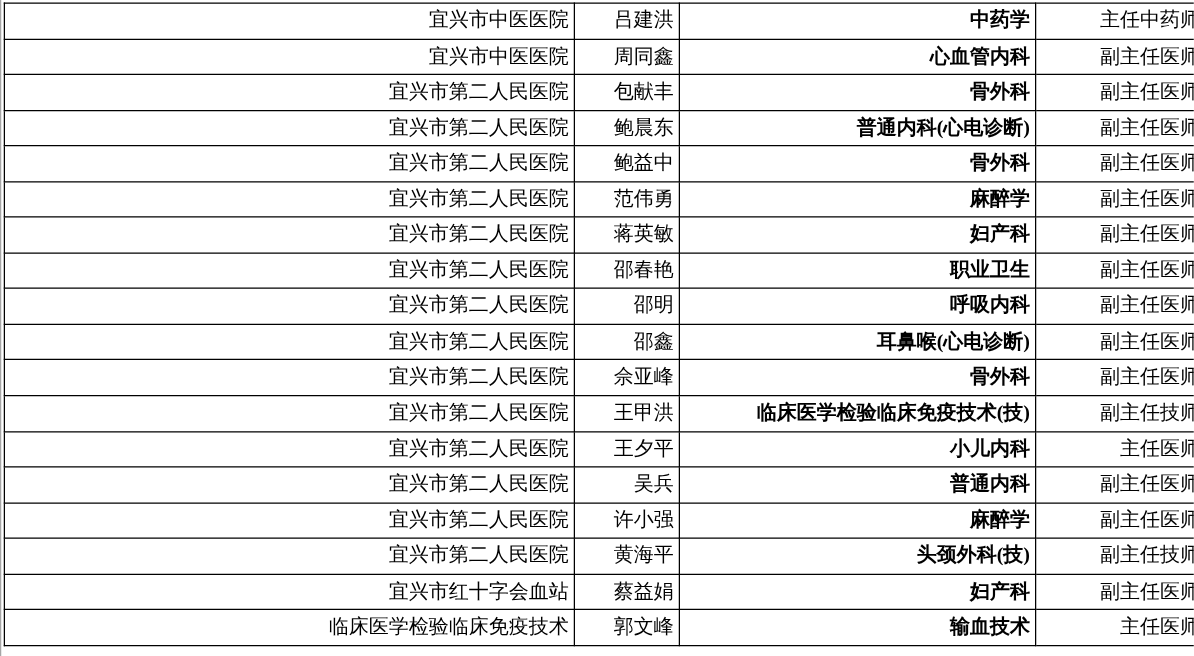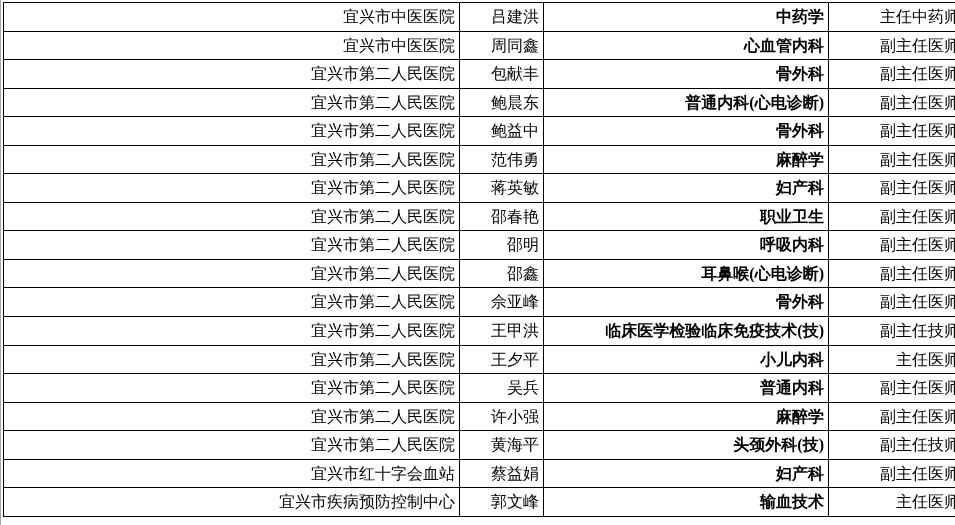--- a/index.html
+++ b/index.html
@@ -151,20 +151,20 @@
           <td class="col2">头颈外科(技)</td>
           <td class="col3">副主任技师</td>
         </tr>
         <tr>
           <td class="col0">宜兴市红十字会血站</td>
           <td class="col1">蔡益娟</td>
           <td class="col2">妇产科</td>
           <td class="col3">副主任医师</td>
         </tr>
         <tr>
-          <td class="col0">宜兴市疾病预防控制中心</td>
+          <td class="col0">临床医学检验临床免疫技术</td>
           <td class="col1">郭文峰</td>
           <td class="col2">输血技术</td>
           <td class="col3">主任医师</td>
         </tr>
       </tbody>
   </table>
 </div>
 
 </body></html>

